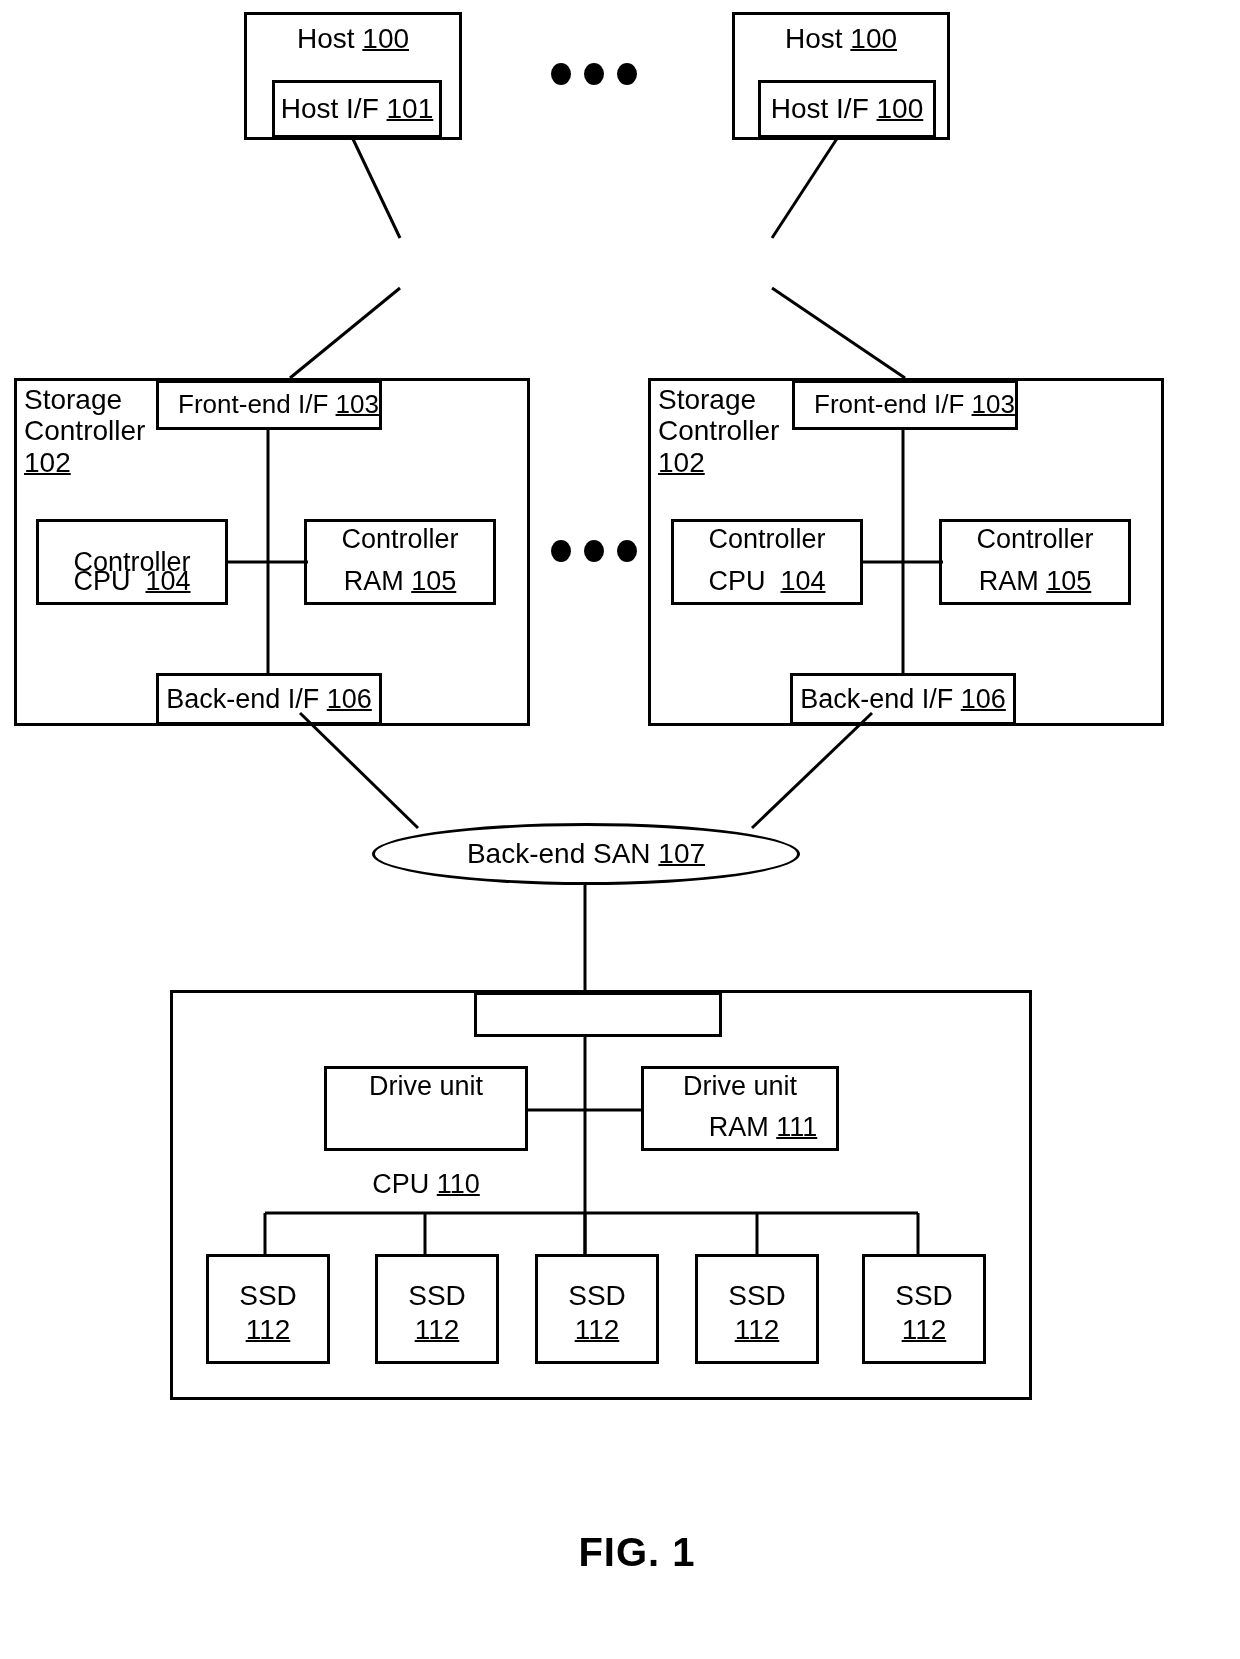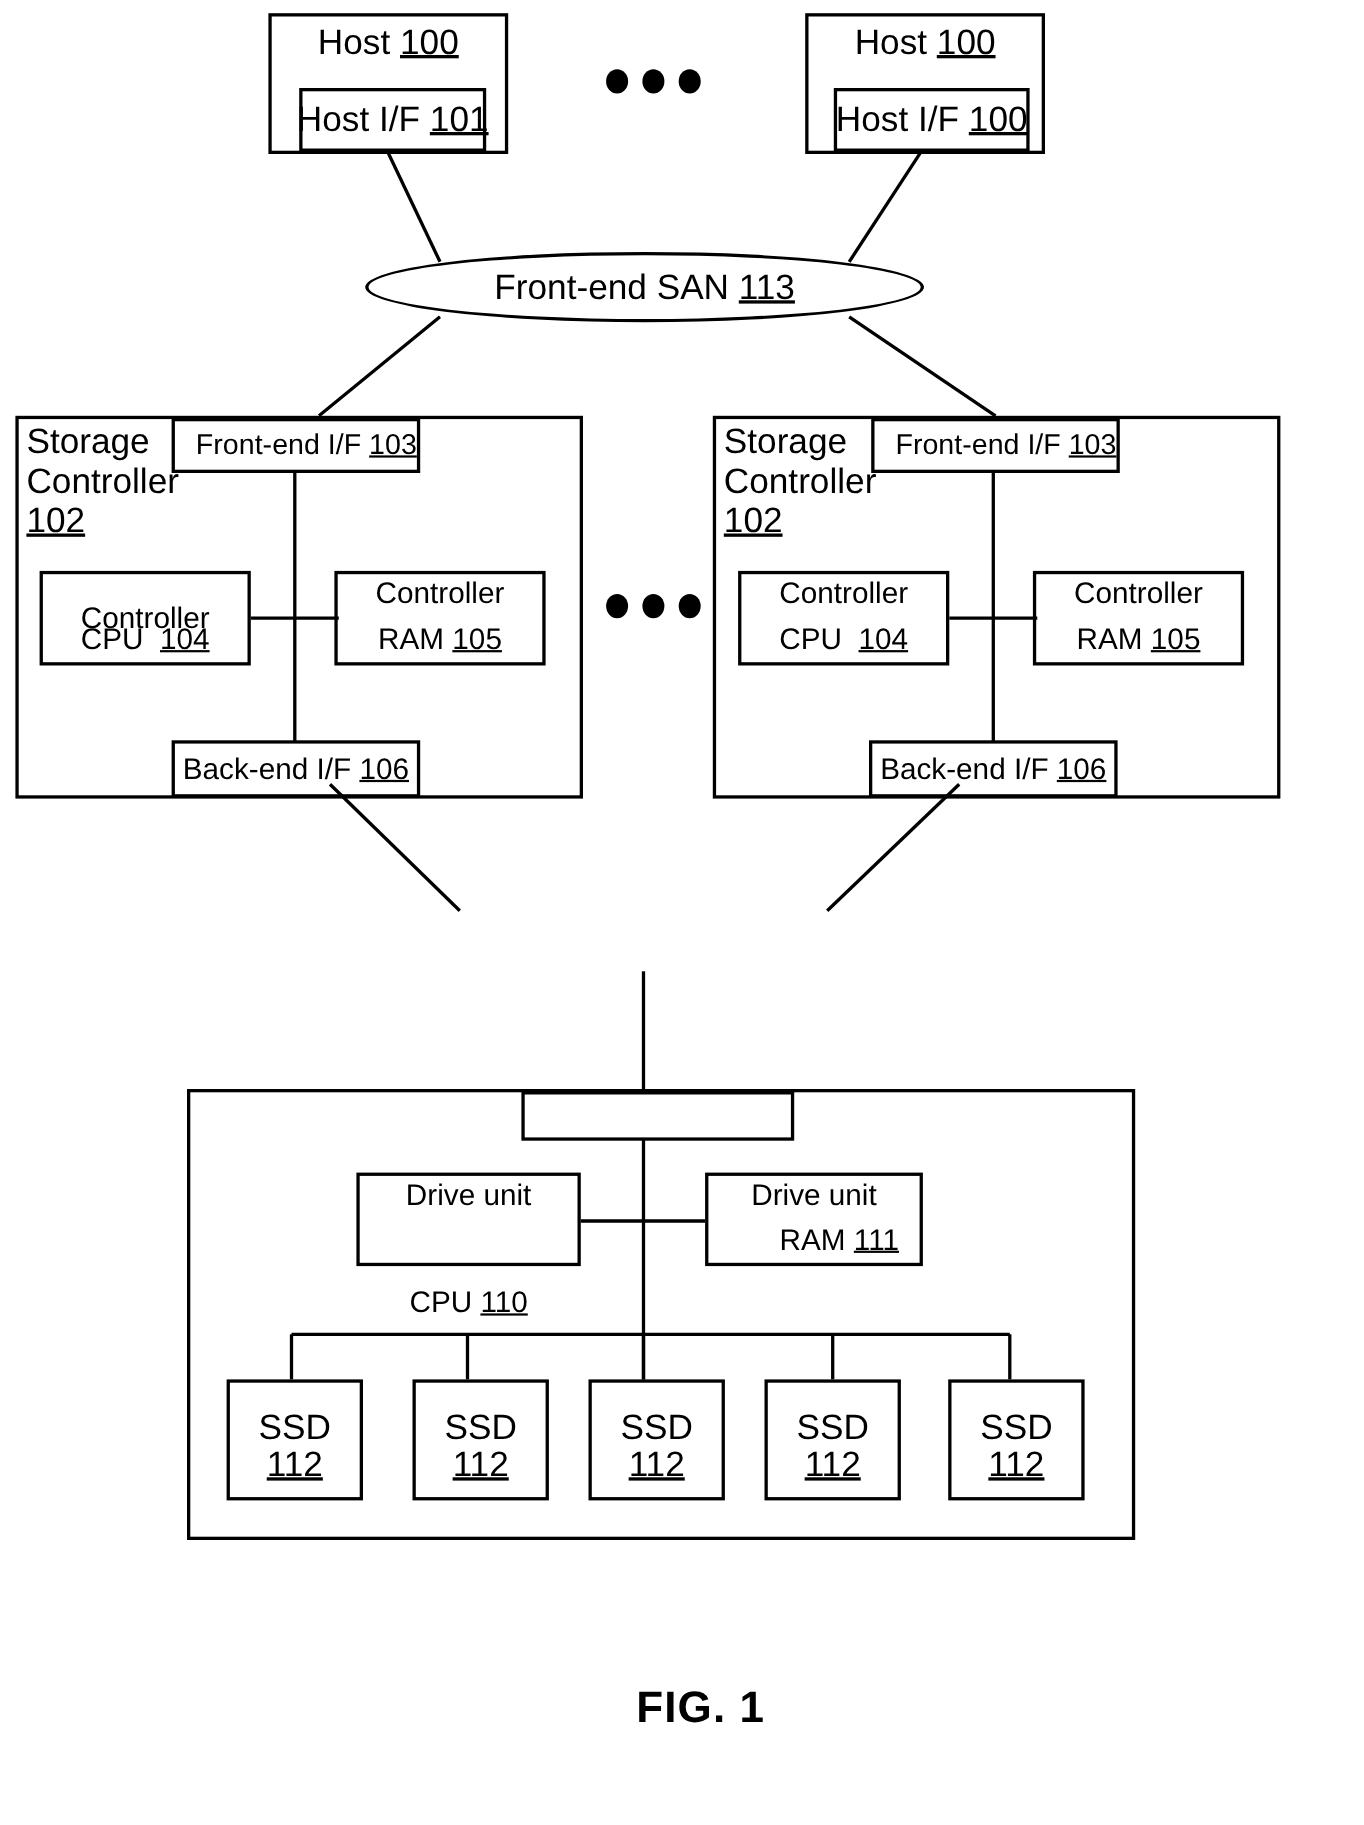--- a/index.html
+++ b/index.html
@@ -71,21 +71,21 @@
     border-radius: 50%;
   }
   .figcap {
     position: absolute;
     width: 100%;
     text-align: center;
     font-weight: bold;
     font-size: 40px;
     letter-spacing: 1px;
   }
-  .t30 { font-size: 32px; }
+  .t30 { font-size: 28px; }
   .t27 { font-size: 27px; }
   .t26 { font-size: 26px; padding-left: 19px; }
 </style>
 </head>
 <body>
 
 <div id="fig">
 
   <svg id="wires" viewBox="0 0 1240 1659">
     <g stroke="#000" stroke-width="3" fill="none">
@@ -140,25 +140,20 @@
 
   <div class="box" style="left:732px; top:12px; width:218px; height:128px;"></div>
   <div class="lbl t30 ctr" style="left:732px; top:20px; width:218px; height:38px;">
     <span>Host</span>&nbsp;<span class="u">100</span>
   </div>
   <div class="box" style="left:758px; top:80px; width:178px; height:58px;"></div>
   <div class="lbl t30 ctr" style="left:758px; top:82px; width:178px; height:54px;">
     <span>Host I/F</span>&nbsp;<span class="u">100</span>
   </div>
 
-  <div class="ell" style="left:332px; top:229px; width:508px; height:64px;">
-    <span class="t30">
-      <span>Front-end SAN</span>&nbsp;<span class="u">113</span>
-    </span>
-  </div>
 
   <div class="box" style="left:14px; top:378px; width:516px; height:348px;"></div>
   <div class="lbl t30" style="left:24px; top:384px; width:160px; text-align:left;">Storage
 Controller
 <span class="u">102</span></div>
 
   <div class="box" style="left:156px; top:380px; width:226px; height:50px;"></div>
   <div class="lbl t26 ctr" style="left:156px; top:382px; width:226px; height:46px;">
     <span>Front-end I/F</span>&nbsp;<span class="u">103</span>
   </div>
@@ -200,20 +195,25 @@
 
   <div class="box" style="left:939px; top:519px; width:192px; height:86px;"></div>
   <div class="lbl t27" style="left:939px; top:524px; width:192px; text-align:center;">Controller</div>
   <div class="lbl t27" style="left:939px; top:566px; width:192px; text-align:center;">RAM&nbsp;<span class="u">105</span></div>
 
   <div class="box" style="left:790px; top:673px; width:226px; height:52px;"></div>
   <div class="lbl t27 ctr" style="left:790px; top:675px; width:226px; height:48px;">
     <span>Back-end I/F</span>&nbsp;<span class="u">106</span>
   </div>
 
+  <div class="ell" style="left:372px; top:823px; width:428px; height:62px;">
+    <span class="t30">
+      <span>Back-end SAN</span>&nbsp;<span class="u">107</span>
+    </span>
+  </div>
 
   <div class="box" style="left:170px; top:990px; width:862px; height:410px;"></div>
 
   <div class="box" style="left:474px; top:992px; width:248px; height:45px;"></div>
 
   <div class="box" style="left:324px; top:1066px; width:204px; height:85px;"></div>
   <div class="lbl t27" style="left:324px; top:1071px; width:204px; text-align:center;">Drive unit</div>
   <div class="lbl t27" style="left:324px; top:1169px; width:204px; text-align:center;">CPU&nbsp;<span class="u">110</span></div>
 
   <div class="box" style="left:641px; top:1066px; width:198px; height:85px;"></div>

